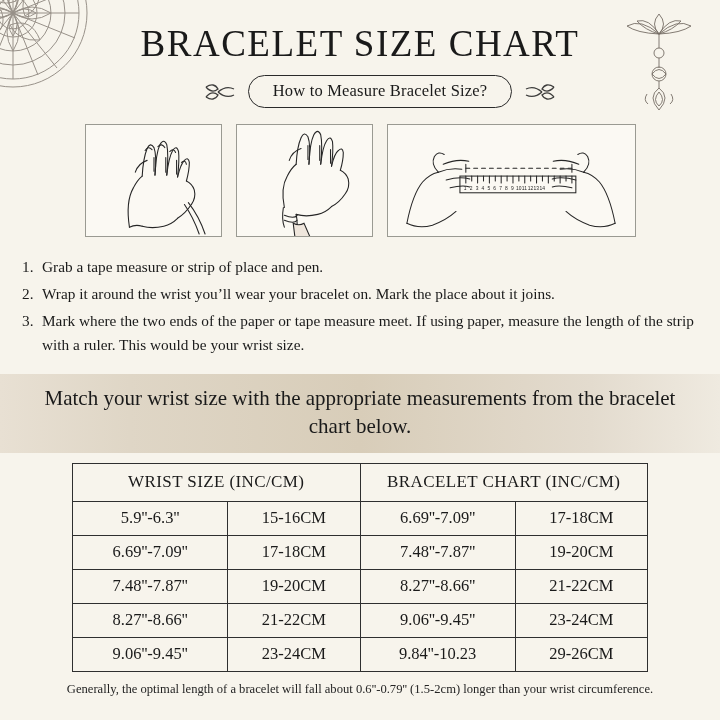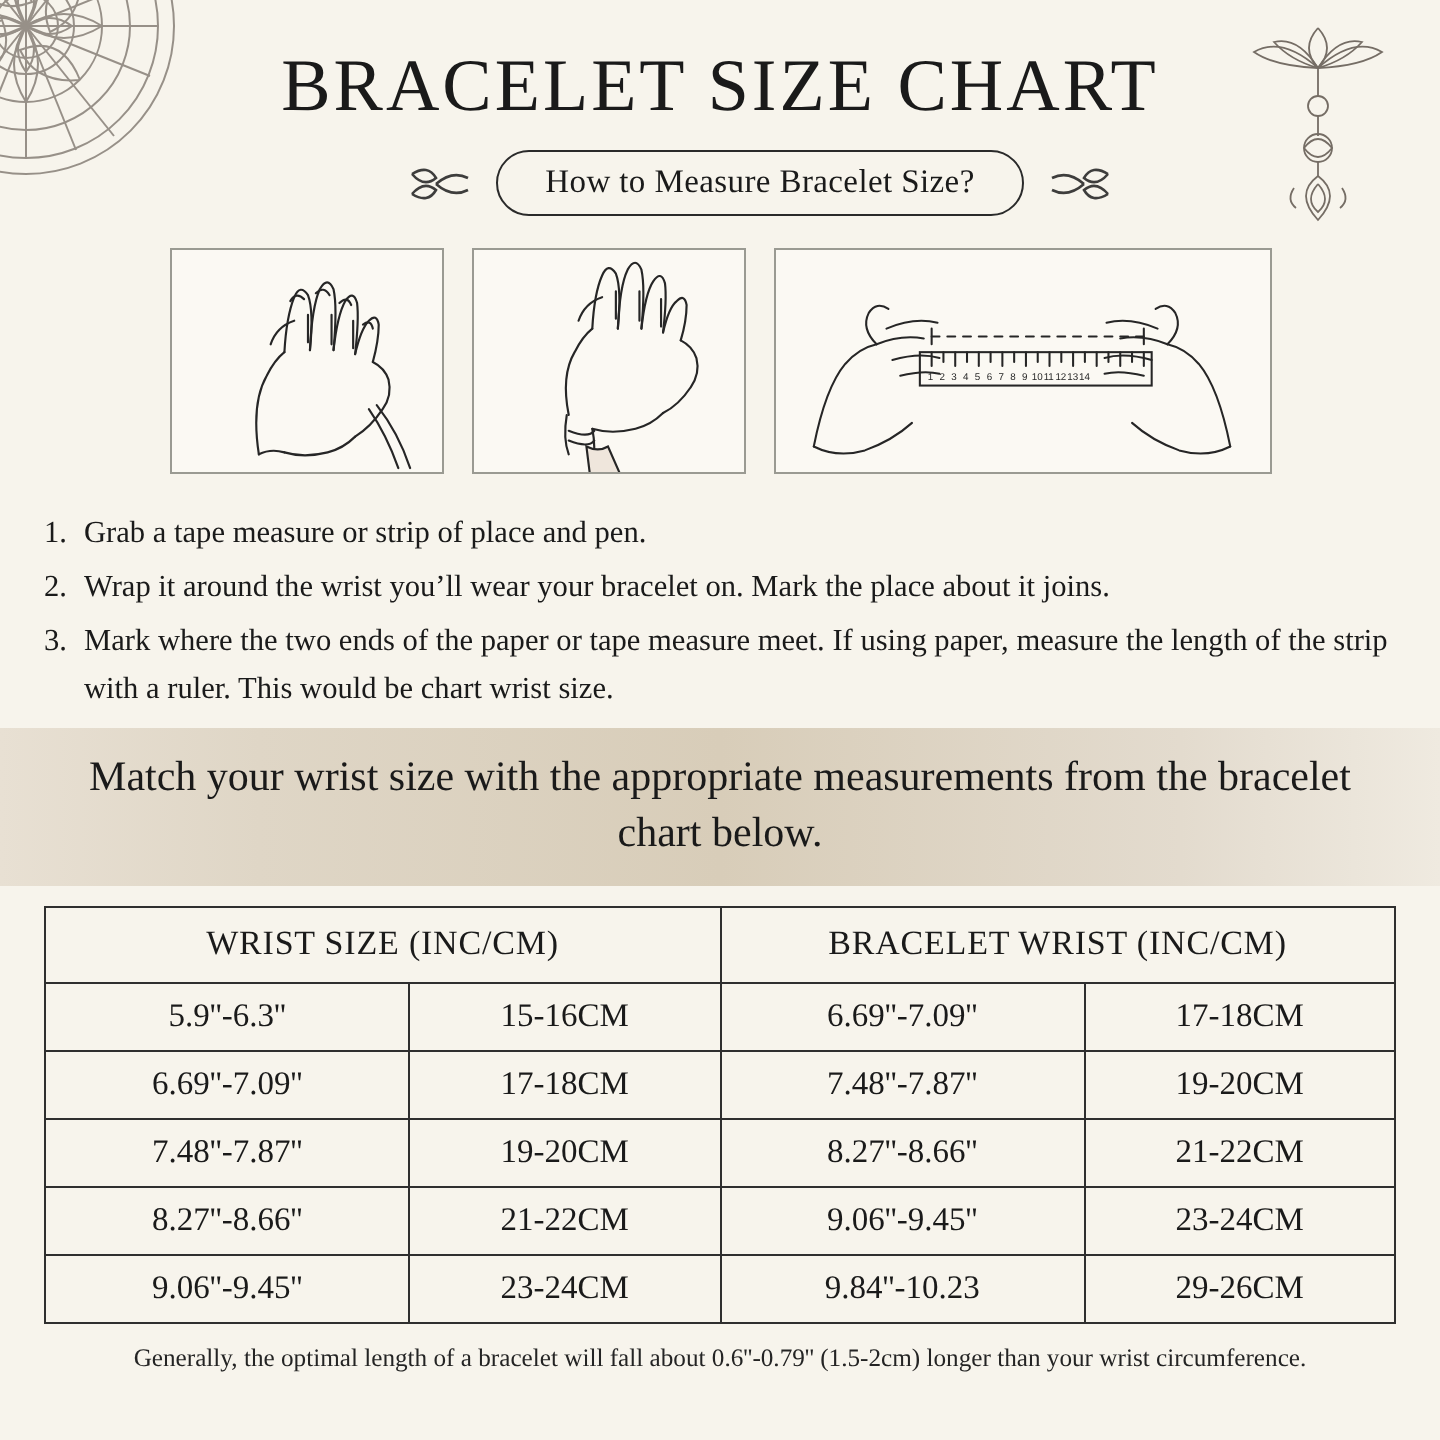--- a/index.html
+++ b/index.html
@@ -99,32 +99,32 @@
   .step-num {
     width: 20px;
     flex: 0 0 20px;
   }
   .step-text {
     flex: 1;
   }
 
   
   .match-banner {
-    margin-top: 6px;
+    margin-top: 16px;
     padding: 10px 28px 12px;
     text-align: center;
     font-size: 21px;
     line-height: 1.35;
     background: linear-gradient(to right, #e8e0d3 0%, #dfd6c6 18%, #d8cdb9 50%, #e3dbce 82%, #efeae0 100%);
   }
 
   
   table {
     border-collapse: collapse;
-    width: 676px;
+    width: 576px;
     margin: 10px auto 0;
     font-size: 16.5px;
     font-family: "Liberation Serif", serif;
   }
   th, td {
     border: 1px solid #2f2f2f;
     text-align: center;
     padding: 6px 4px 7px;
     font-weight: normal;
   }
@@ -350,37 +350,37 @@
   <div class="step">
     <span class="step-num">1.</span>
     <span class="step-text">Grab a tape measure or strip of place and pen.</span>
   </div>
   <div class="step">
     <span class="step-num">2.</span>
     <span class="step-text">Wrap it around the wrist you’ll wear your bracelet on. Mark the place about it joins.</span>
   </div>
   <div class="step">
     <span class="step-num">3.</span>
-    <span class="step-text">Mark where the two ends of the paper or tape measure meet. If using paper, measure the length of the strip with a ruler. This would be chart wrist size.</span>
+    <span class="step-text">Mark where the two ends of the paper or tape measure meet. If using paper, measure the length of the strip with a ruler. This would be your wrist size.</span>
   </div>
 </div>
 
 <div class="match-banner">Match your wrist size with the appropriate measurements from the bracelet chart below.</div>
 
 <table>
   <colgroup>
     <col class="col-a">
       <col class="col-b">
       <col class="col-c">
       <col class="col-d">
   </colgroup>
   <thead>
     <tr>
       <th colspan="2">WRIST SIZE (INC/CM)</th>
-      <th colspan="2">BRACELET WRIST  (INC/CM)</th>
+      <th colspan="2">BRACELET CHART  (INC/CM)</th>
     </tr>
   </thead>
   <tbody>
     <tr>
       <td>5.9''-6.3''</td>
       <td>15-16CM</td>
       <td>6.69''-7.09''</td>
       <td>17-18CM</td>
     </tr>
     <tr>

